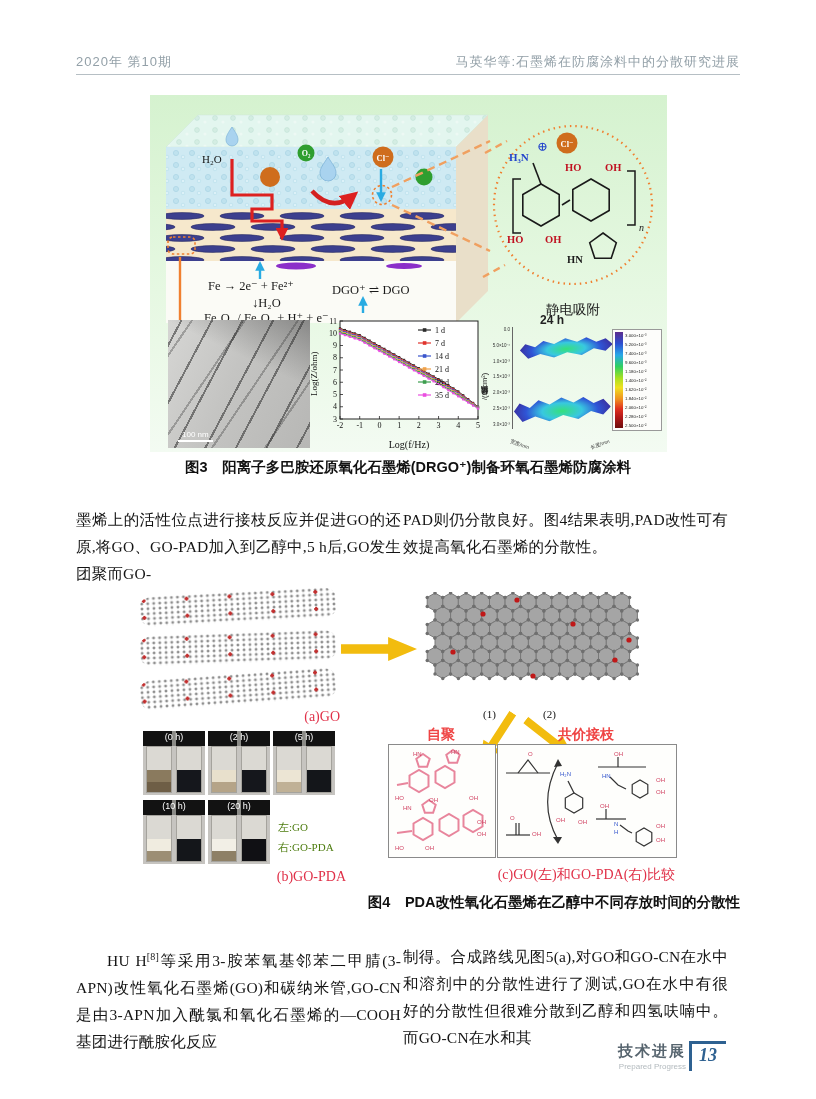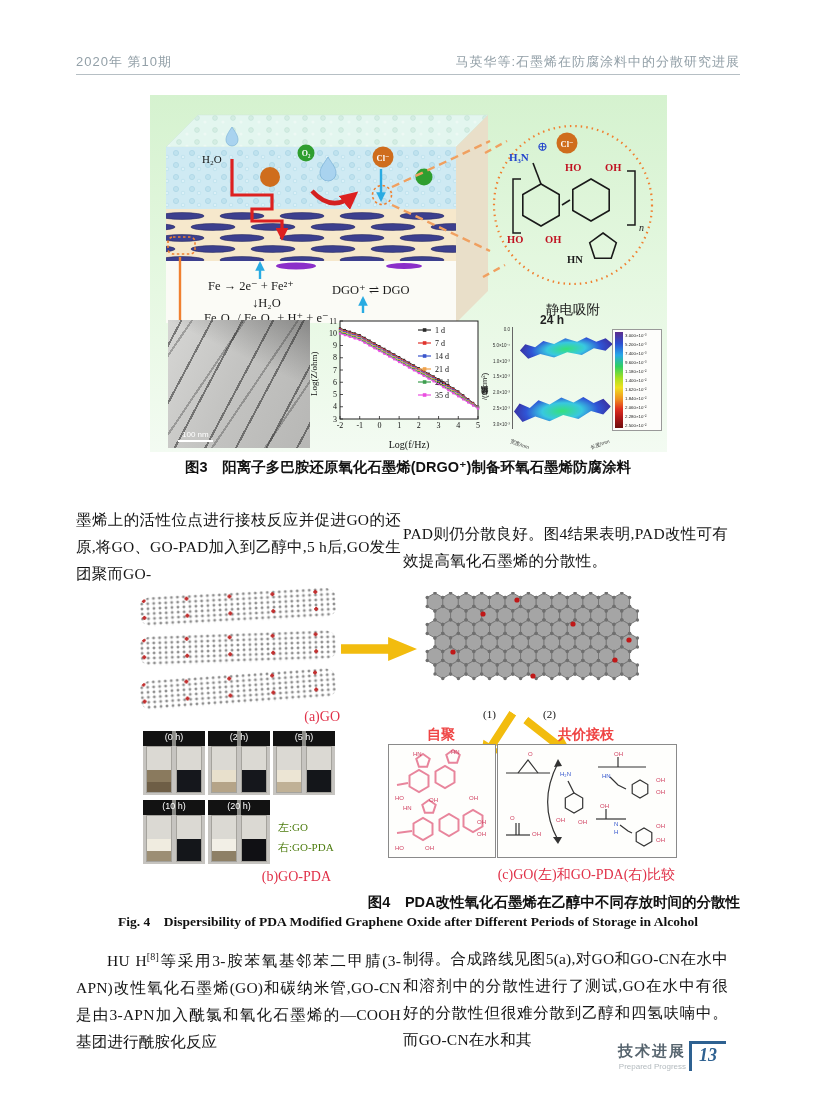--- a/index.html
+++ b/index.html
@@ -46,21 +46,21 @@
   .cbar-bar{width:8px;background:linear-gradient(180deg,#5b2d8e 0%,#2d4fd0 12%,#28a8e8 24%,#30d060 36%,#a8e020 48%,#f0e020 58%,#f09020 70%,#e03020 80%,#b01818 89%,#6e0d0d 100%);}
   .cbar-labels{flex:1;display:flex;flex-direction:column;justify-content:space-between;font-size:4.4px;color:#222;padding-left:2px;}
 
   
   .cap-zh{position:absolute;left:76px;width:664px;text-align:center;font-size:14.5px;font-weight:bold;color:#111;
           font-family:"Liberation Sans","DejaVu Sans",sans-serif;}
   .cap-en{position:absolute;left:76px;width:664px;text-align:center;font-size:13.5px;font-weight:bold;color:#111;
           font-family:"Liberation Serif","DejaVu Serif",serif;}
 
   
-  .cols{position:absolute;left:76px;width:664px;display:flex;gap:2px;align-items:center;}
+  .cols{position:absolute;left:76px;width:664px;display:flex;gap:2px;}
   .col{width:325px;font-size:15.5px;line-height:27px;color:#141414;text-align:justify;letter-spacing:0.2px;}
   .col sup{font-size:10px;}
   .indent{text-indent:2em;}
 
   
   #fig4{position:absolute;left:95px;top:578px;width:640px;height:312px;font-family:"Liberation Serif",serif;}
   .go-strip{position:absolute;left:45px;width:196px;height:30px;border-radius:14px/9px;
      background-image:
        radial-gradient(circle 2px at 4px 4px,#c23030 1.6px,rgba(0,0,0,0) 2px),
        radial-gradient(circle 1.6px at 2px 2px,#8f8f8f 1.3px,rgba(0,0,0,0) 1.7px);
@@ -1098,21 +1098,21 @@
       <div class="vial-time">(20 h)</div>
       <div class="vial-glass vg-l">
           <div class="vial-liq liq-l" style="background: linear-gradient(rgb(242, 239, 230) 55%, rgb(142, 128, 102) 55%);"></div>
         </div>
       <div class="vial-glass vg-r">
           <div class="vial-liq liq-r" style="background: rgb(16, 16, 20);"></div>
         </div>
     </div>
     <div class="legend-txt" style="left:183px;top:242px;">左:GO</div>
     <div class="legend-txt" style="left:183px;top:262px;">右:GO-PDA</div>
-    <div class="fig4-label" style="left:44px;width:192px;top:291px;">(b)GO-PDA</div>
+    <div class="fig4-label" style="left:59px;width:192px;top:291px;">(b)GO-PDA</div>
 
     <div class="struct-box" style="left:293px;top:166px;width:106px;height:112px;">
       <svg id="pinkbox-svg" width="104" height="110" viewBox="0 0 104 110">
           <polygon points="39.5,41.5 30.0,47.0 20.5,41.5 20.5,30.5 30.0,25.0 39.5,30.5" stroke="#e8859c" stroke-width="2" fill="none"></polygon>
           <polygon points="65.5,37.5 56.0,43.0 46.5,37.5 46.5,26.5 56.0,21.0 65.5,26.5" stroke="#e8859c" stroke-width="2" fill="none"></polygon>
           <polygon points="43.5,89.5 34.0,95.0 24.5,89.5 24.5,78.5 34.0,73.0 43.5,78.5" stroke="#e8859c" stroke-width="2" fill="none"></polygon>
           <polygon points="69.5,85.5 60.0,91.0 50.5,85.5 50.5,74.5 60.0,69.0 69.5,74.5" stroke="#e8859c" stroke-width="2" fill="none"></polygon>
           <polygon points="93.5,81.5 84.0,87.0 74.5,81.5 74.5,70.5 84.0,65.0 93.5,70.5" stroke="#e8859c" stroke-width="2" fill="none"></polygon>
           <polygon points="34.0,9.0 40.7,13.8 38.1,21.7 29.9,21.7 27.3,13.8" stroke="#e8859c" stroke-width="2" fill="none"></polygon>
           <polygon points="64.0,5.0 70.7,9.8 68.1,17.7 59.9,17.7 57.3,9.8" stroke="#e8859c" stroke-width="2" fill="none"></polygon>
@@ -1165,21 +1165,20 @@
       <span class="mini-lab red" style="left:102px;top:58px;">OH</span>
       <span class="mini-lab blue" style="left:116px;top:76px;">N</span>
       <span class="mini-lab blue" style="left:116px;top:84px;">H</span>
       <span class="mini-lab red" style="left:158px;top:78px;">OH</span>
       <span class="mini-lab red" style="left:158px;top:92px;">OH</span>
     </div>
     <div class="fig4-label" style="left:293px;width:287px;top:288px;">(c)GO(左)和GO-PDA(右)比较</div>
   </div>
 
   <div class="cap-zh" style="top:893px;text-align:right;">图4　PDA改性氧化石墨烯在乙醇中不同存放时间的分散性</div>
-  <div class="cap-en" style="top:913px;">Fig. 4　Dispersibility of PDA Modified Graphene Oxide after Different Periods of Storage in Alcohol</div>
 
   <div class="cols" style="top:943px;">
     <div class="col indent"><span>HU H</span><sup>[8]</sup><span>等采用3-胺苯氧基邻苯二甲腈(3-APN)改性氧化石墨烯(GO)和碳纳米管,GO-CN是由3-APN加入酰氯和氧化石墨烯的—COOH基团进行酰胺化反应</span></div>
     <div class="col">制得。合成路线见图5(a),对GO和GO-CN在水中和溶剂中的分散性进行了测试,GO在水中有很好的分散性但很难分散到乙醇和四氢呋喃中。而GO-CN在水和其</div>
   </div>
 
   <div id="footer">
     <div class="f-col">
       <div class="f-zh">技术进展</div>
       <div class="f-en">Prepared Progress</div>

